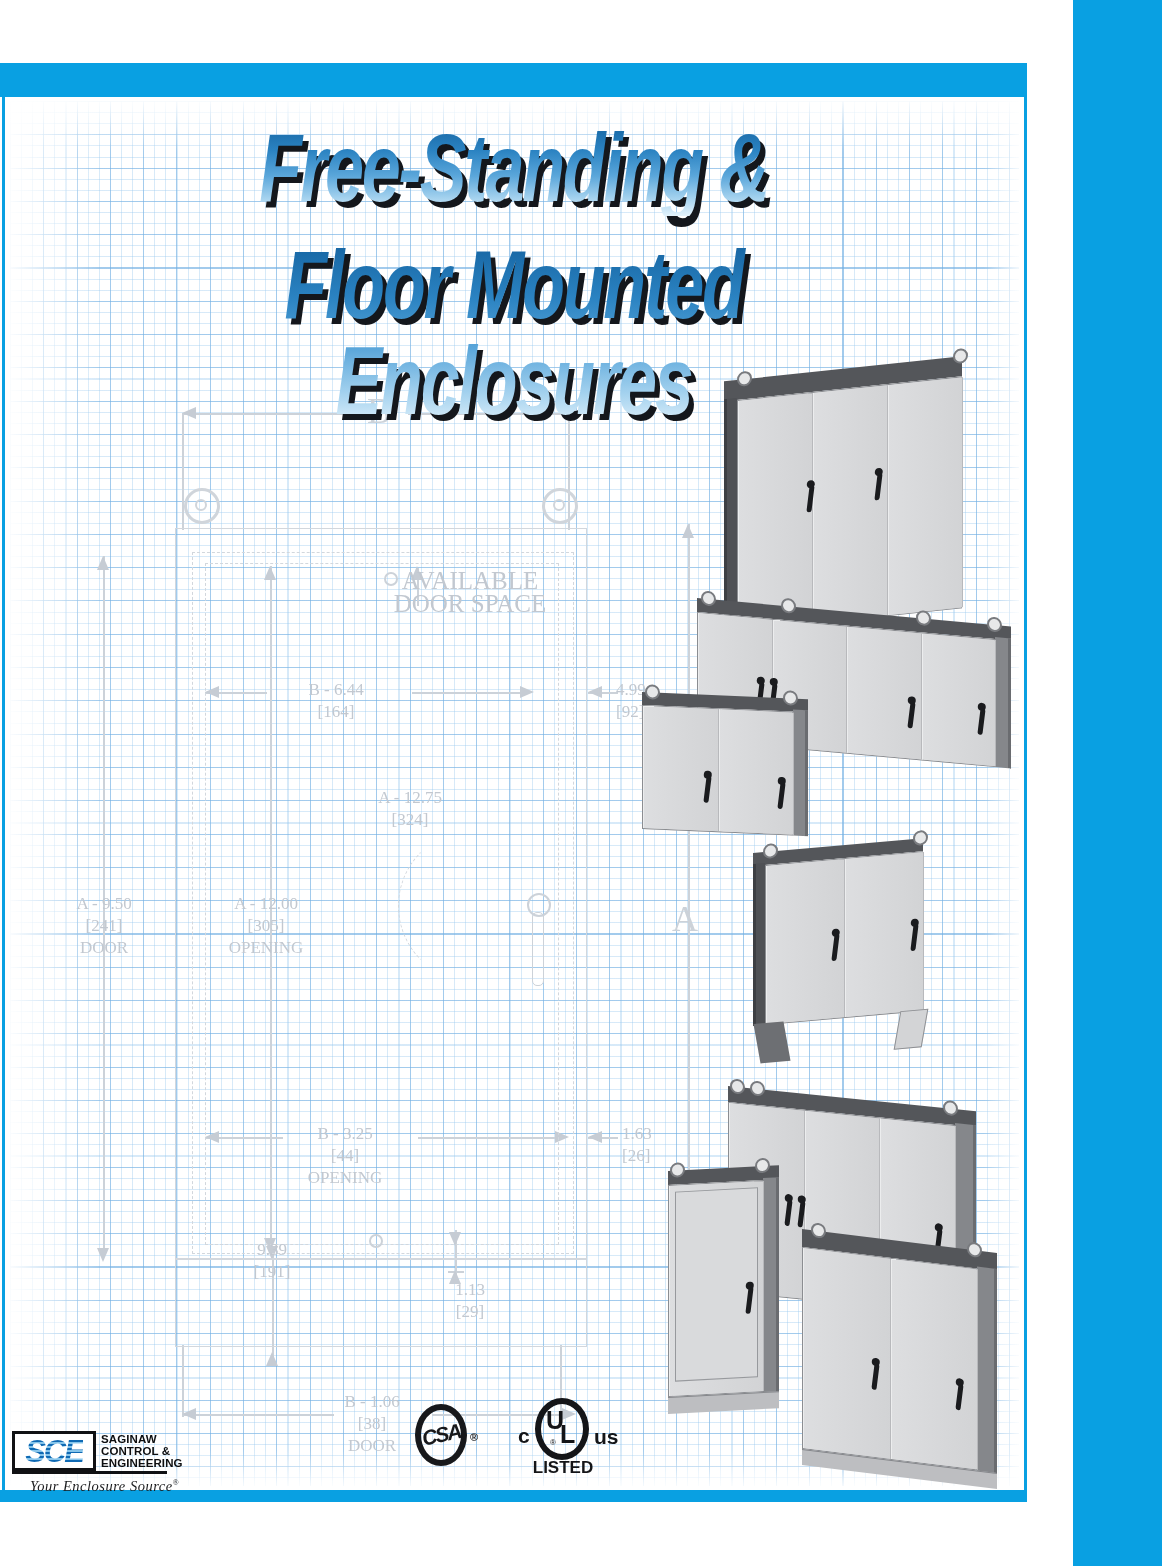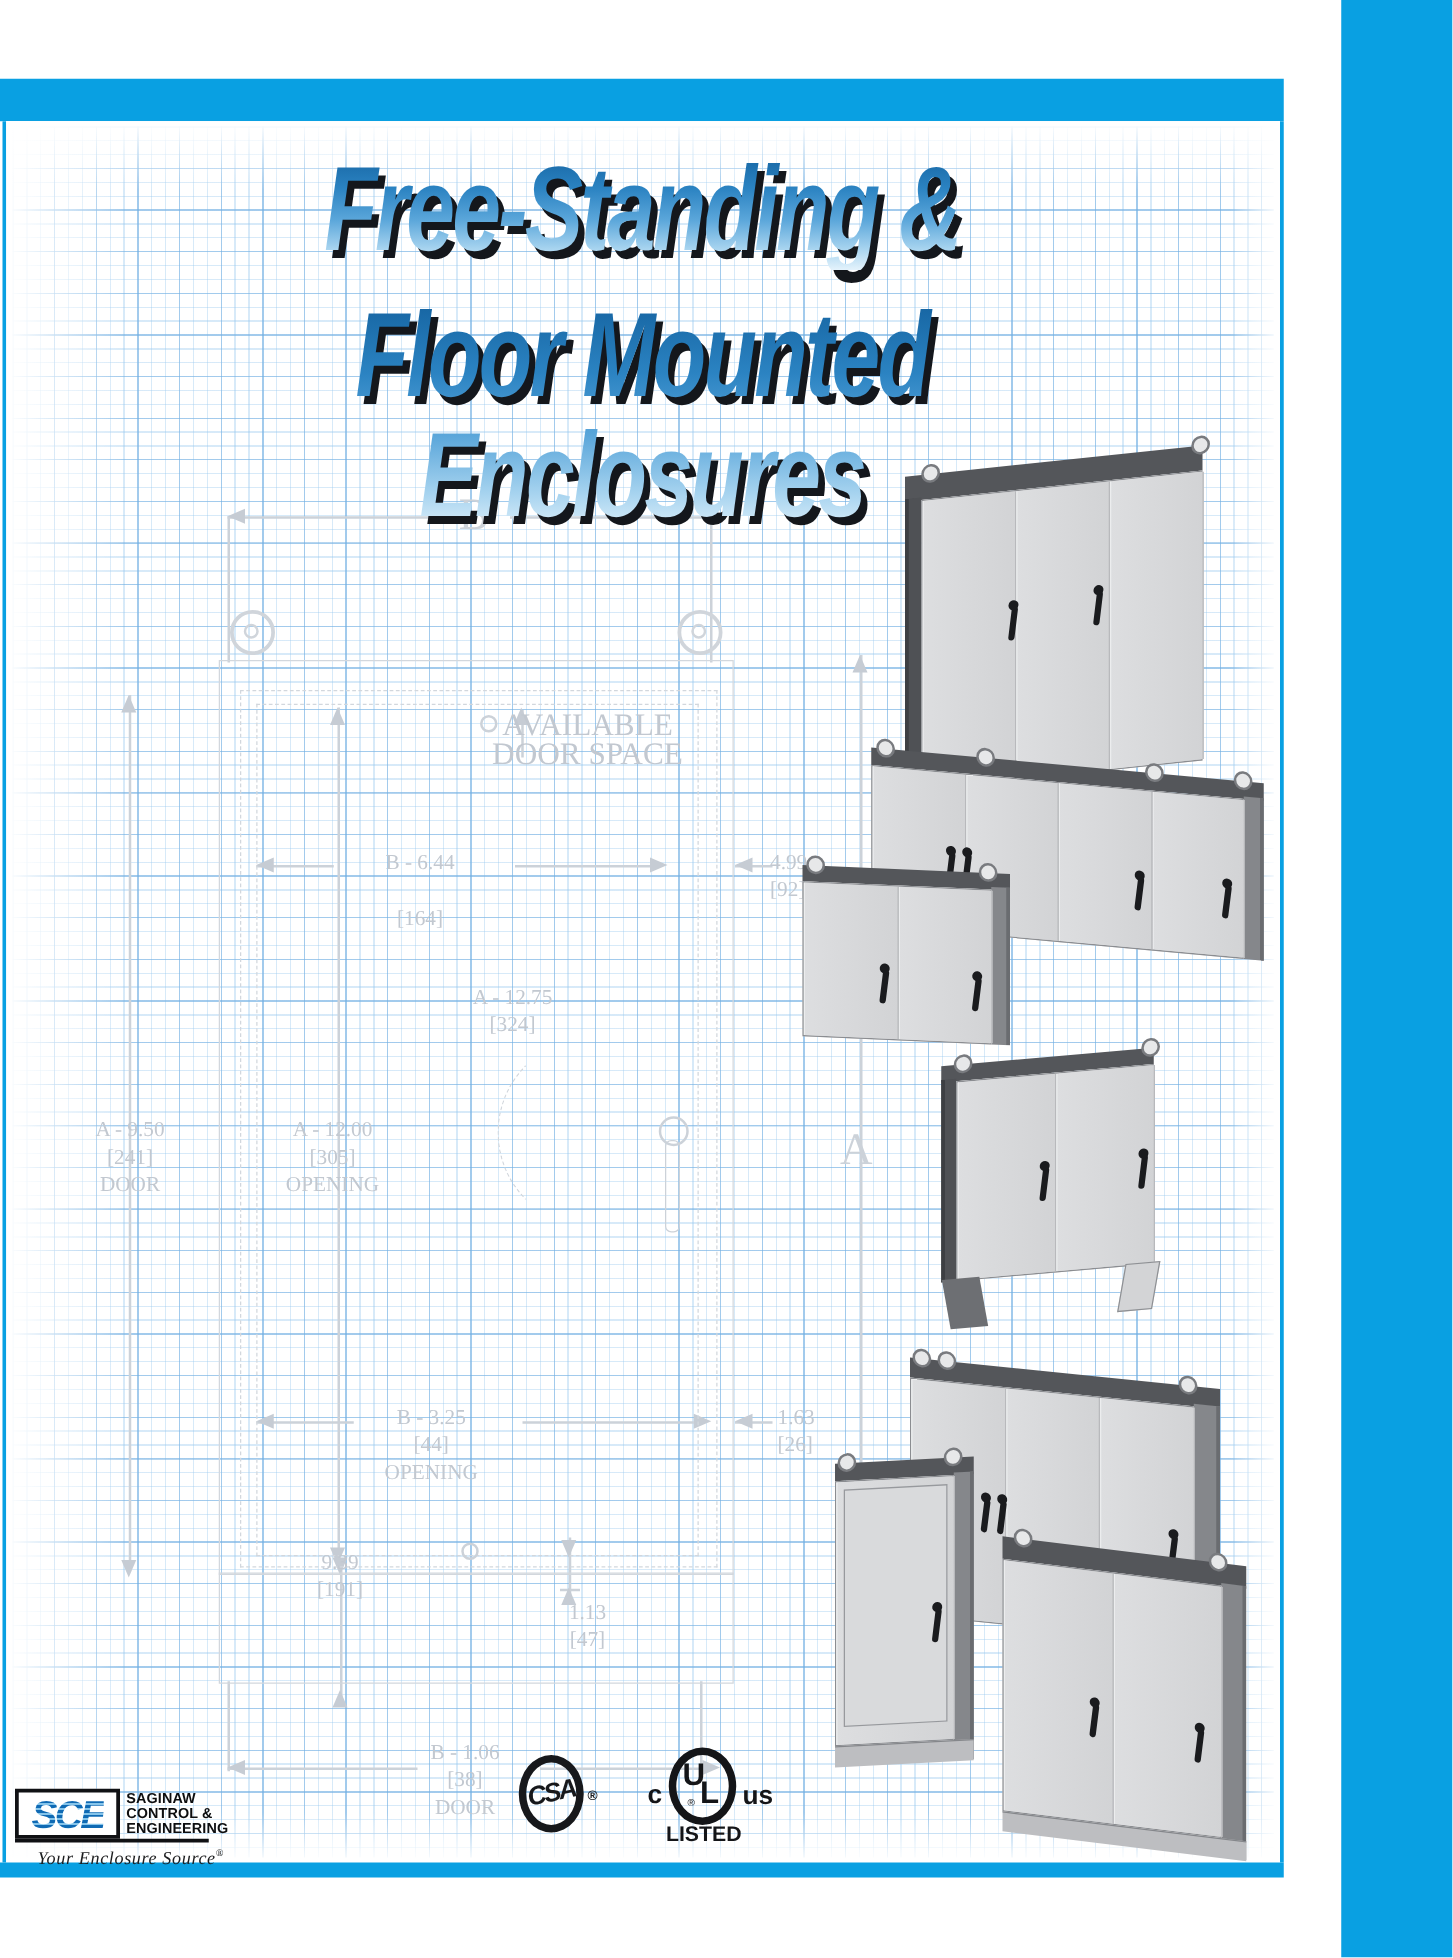--- a/index.html
+++ b/index.html
@@ -180,40 +180,40 @@
     <div class="dscrew" style="left: 384px; top: 572px;"></div>
     <div class="dscrew" style="left: 369px; top: 1234px;"></div>
     <div style="position: absolute; left: 527px; top: 893px; width: 20px; height: 20px; border: 2px solid rgb(204, 210, 217); border-radius: 50%;"></div>
     <div style="position: absolute; left: 532px; top: 912px; width: 10px; height: 72px; border: 1.5px solid rgb(204, 210, 217); border-radius: 5px;"></div>
     <div class="darc" style="left: 398px; top: 830px; width: 150px; height: 150px;"></div>
     <span class="dlabel ctr big" style="left: 379px; top: 390px;">B</span>
     <span class="dlabel big" style="left: 672px; top: 898px;">A</span>
     <span class="dlabel ctr med" style="left: 470px; top: 567px;">AVAILABLE</span>
     <span class="dlabel ctr med" style="left: 470px; top: 590px;">DOOR SPACE</span>
     <span class="dlabel ctr" style="left: 336px; top: 680px;">B - 6.44</span>
-    <span class="dlabel ctr" style="left: 336px; top: 725px;">[164]</span>
+    <span class="dlabel ctr" style="left: 336px; top: 702px;">[164]</span>
     <span class="dlabel" style="left: 616px; top: 680px;">4.99</span>
     <span class="dlabel" style="left: 616px; top: 702px;">[92]</span>
     <span class="dlabel ctr" style="left: 410px; top: 788px;">A - 12.75</span>
     <span class="dlabel ctr" style="left: 410px; top: 810px;">[324]</span>
     <span class="dlabel ctr" style="left: 104px; top: 894px;">A - 9.50</span>
     <span class="dlabel ctr" style="left: 104px; top: 916px;">[241]</span>
     <span class="dlabel ctr" style="left: 104px; top: 938px;">DOOR</span>
     <span class="dlabel ctr" style="left: 266px; top: 894px;">A - 12.00</span>
     <span class="dlabel ctr" style="left: 266px; top: 916px;">[305]</span>
     <span class="dlabel ctr" style="left: 266px; top: 938px;">OPENING</span>
     <span class="dlabel ctr" style="left: 345px; top: 1124px;">B - 3.25</span>
     <span class="dlabel ctr" style="left: 345px; top: 1146px;">[44]</span>
     <span class="dlabel ctr" style="left: 345px; top: 1168px;">OPENING</span>
     <span class="dlabel" style="left: 622px; top: 1124px;">1.63</span>
     <span class="dlabel" style="left: 622px; top: 1146px;">[26]</span>
     <span class="dlabel ctr" style="left: 272px; top: 1240px;">9.39</span>
     <span class="dlabel ctr" style="left: 272px; top: 1262px;">[191]</span>
     <span class="dlabel ctr" style="left: 470px; top: 1280px;">1.13</span>
-    <span class="dlabel ctr" style="left: 470px; top: 1302px;">[47]</span>
+    <span class="dlabel ctr" style="left: 470px; top: 1302px;">[29]</span>
     <span class="dlabel ctr" style="left: 372px; top: 1392px;">B - 1.06</span>
     <span class="dlabel ctr" style="left: 372px; top: 1414px;">[38]</span>
     <span class="dlabel ctr" style="left: 372px; top: 1436px;">DOOR</span>
   </div>
 
 <div class="abs" id="enclosures">
     <div class="enc" style="left: 737px; top: 400px; width: 225px; height: 232px; transform: skewY(-6deg); transform-origin: 0px 0px;">
       <div class="enc-top" style="left: -13px; top: -20px; width: 238px; height: 20px;"></div>
       <div class="enc-side darkside" style="left: -13px; top: -2px; width: 13px; height: 234px;"></div>
       <div class="enc-front">

